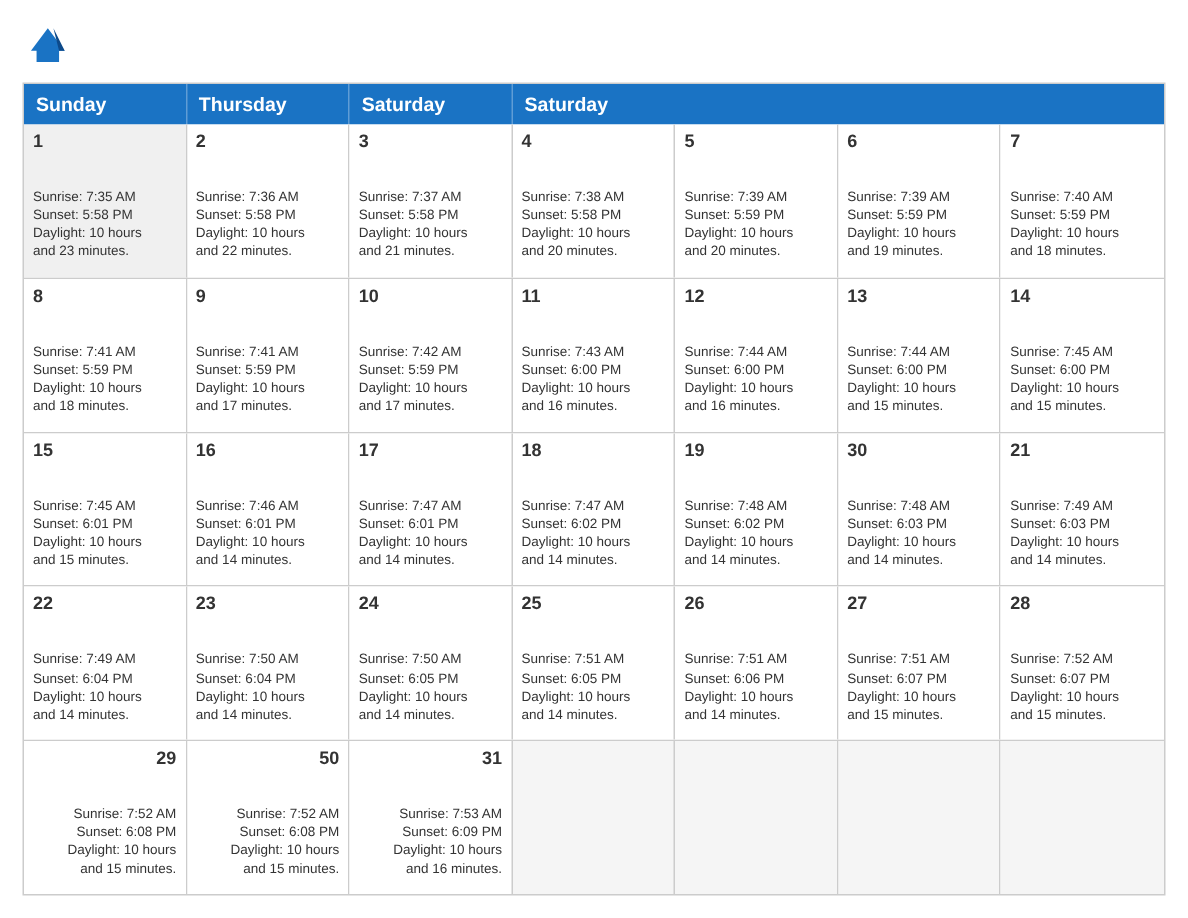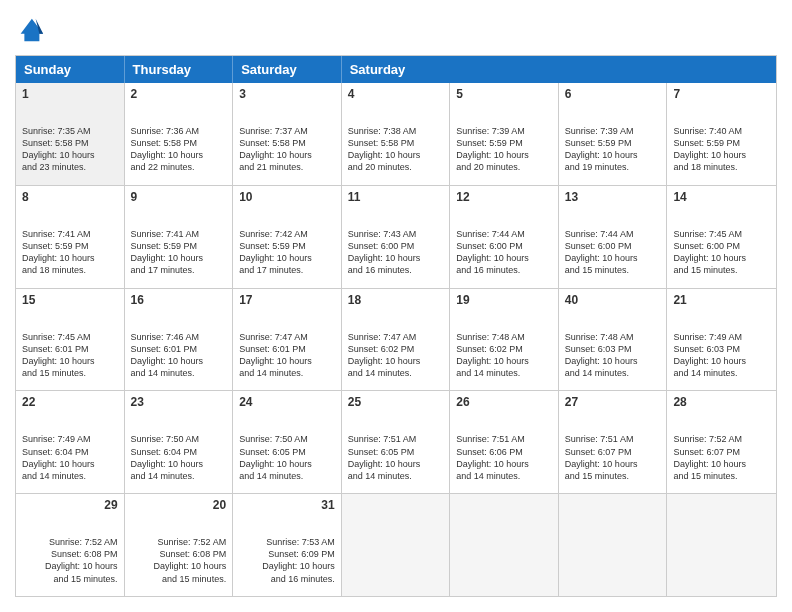--- a/index.html
+++ b/index.html
@@ -213,21 +213,21 @@
           </div>
           <div class="cal-cell">
             <span class="day-num">18</span>
             <div class="cell-text">Sunrise: 7:47 AM<br>Sunset: 6:02 PM<br>Daylight: 10 hours<br>and 14 minutes.</div>
           </div>
           <div class="cal-cell">
             <span class="day-num">19</span>
             <div class="cell-text">Sunrise: 7:48 AM<br>Sunset: 6:02 PM<br>Daylight: 10 hours<br>and 14 minutes.</div>
           </div>
           <div class="cal-cell">
-            <span class="day-num">40</span>
+            <span class="day-num">30</span>
             <div class="cell-text">Sunrise: 7:48 AM<br>Sunset: 6:03 PM<br>Daylight: 10 hours<br>and 14 minutes.</div>
           </div>
           <div class="cal-cell">
             <span class="day-num">21</span>
             <div class="cell-text">Sunrise: 7:49 AM<br>Sunset: 6:03 PM<br>Daylight: 10 hours<br>and 14 minutes.</div>
           </div>
         </div>
         <div class="cal-row">
           <div class="cal-cell">
             <span class="day-num">22</span>
@@ -257,21 +257,21 @@
             <span class="day-num">28</span>
             <div class="cell-text">Sunrise: 7:52 AM<br>Sunset: 6:07 PM<br>Daylight: 10 hours<br>and 15 minutes.</div>
           </div>
         </div>
         <div class="cal-row">
           <div class="cal-cell">
             <span class="day-num">29</span>
             <div class="cell-text">Sunrise: 7:52 AM<br>Sunset: 6:08 PM<br>Daylight: 10 hours<br>and 15 minutes.</div>
           </div>
           <div class="cal-cell">
-            <span class="day-num">20</span>
+            <span class="day-num">50</span>
             <div class="cell-text">Sunrise: 7:52 AM<br>Sunset: 6:08 PM<br>Daylight: 10 hours<br>and 15 minutes.</div>
           </div>
           <div class="cal-cell">
             <span class="day-num">31</span>
             <div class="cell-text">Sunrise: 7:53 AM<br>Sunset: 6:09 PM<br>Daylight: 10 hours<br>and 16 minutes.</div>
           </div>
           <div class="cal-cell empty"></div>
           <div class="cal-cell empty"></div>
           <div class="cal-cell empty"></div>
           <div class="cal-cell empty"></div>

